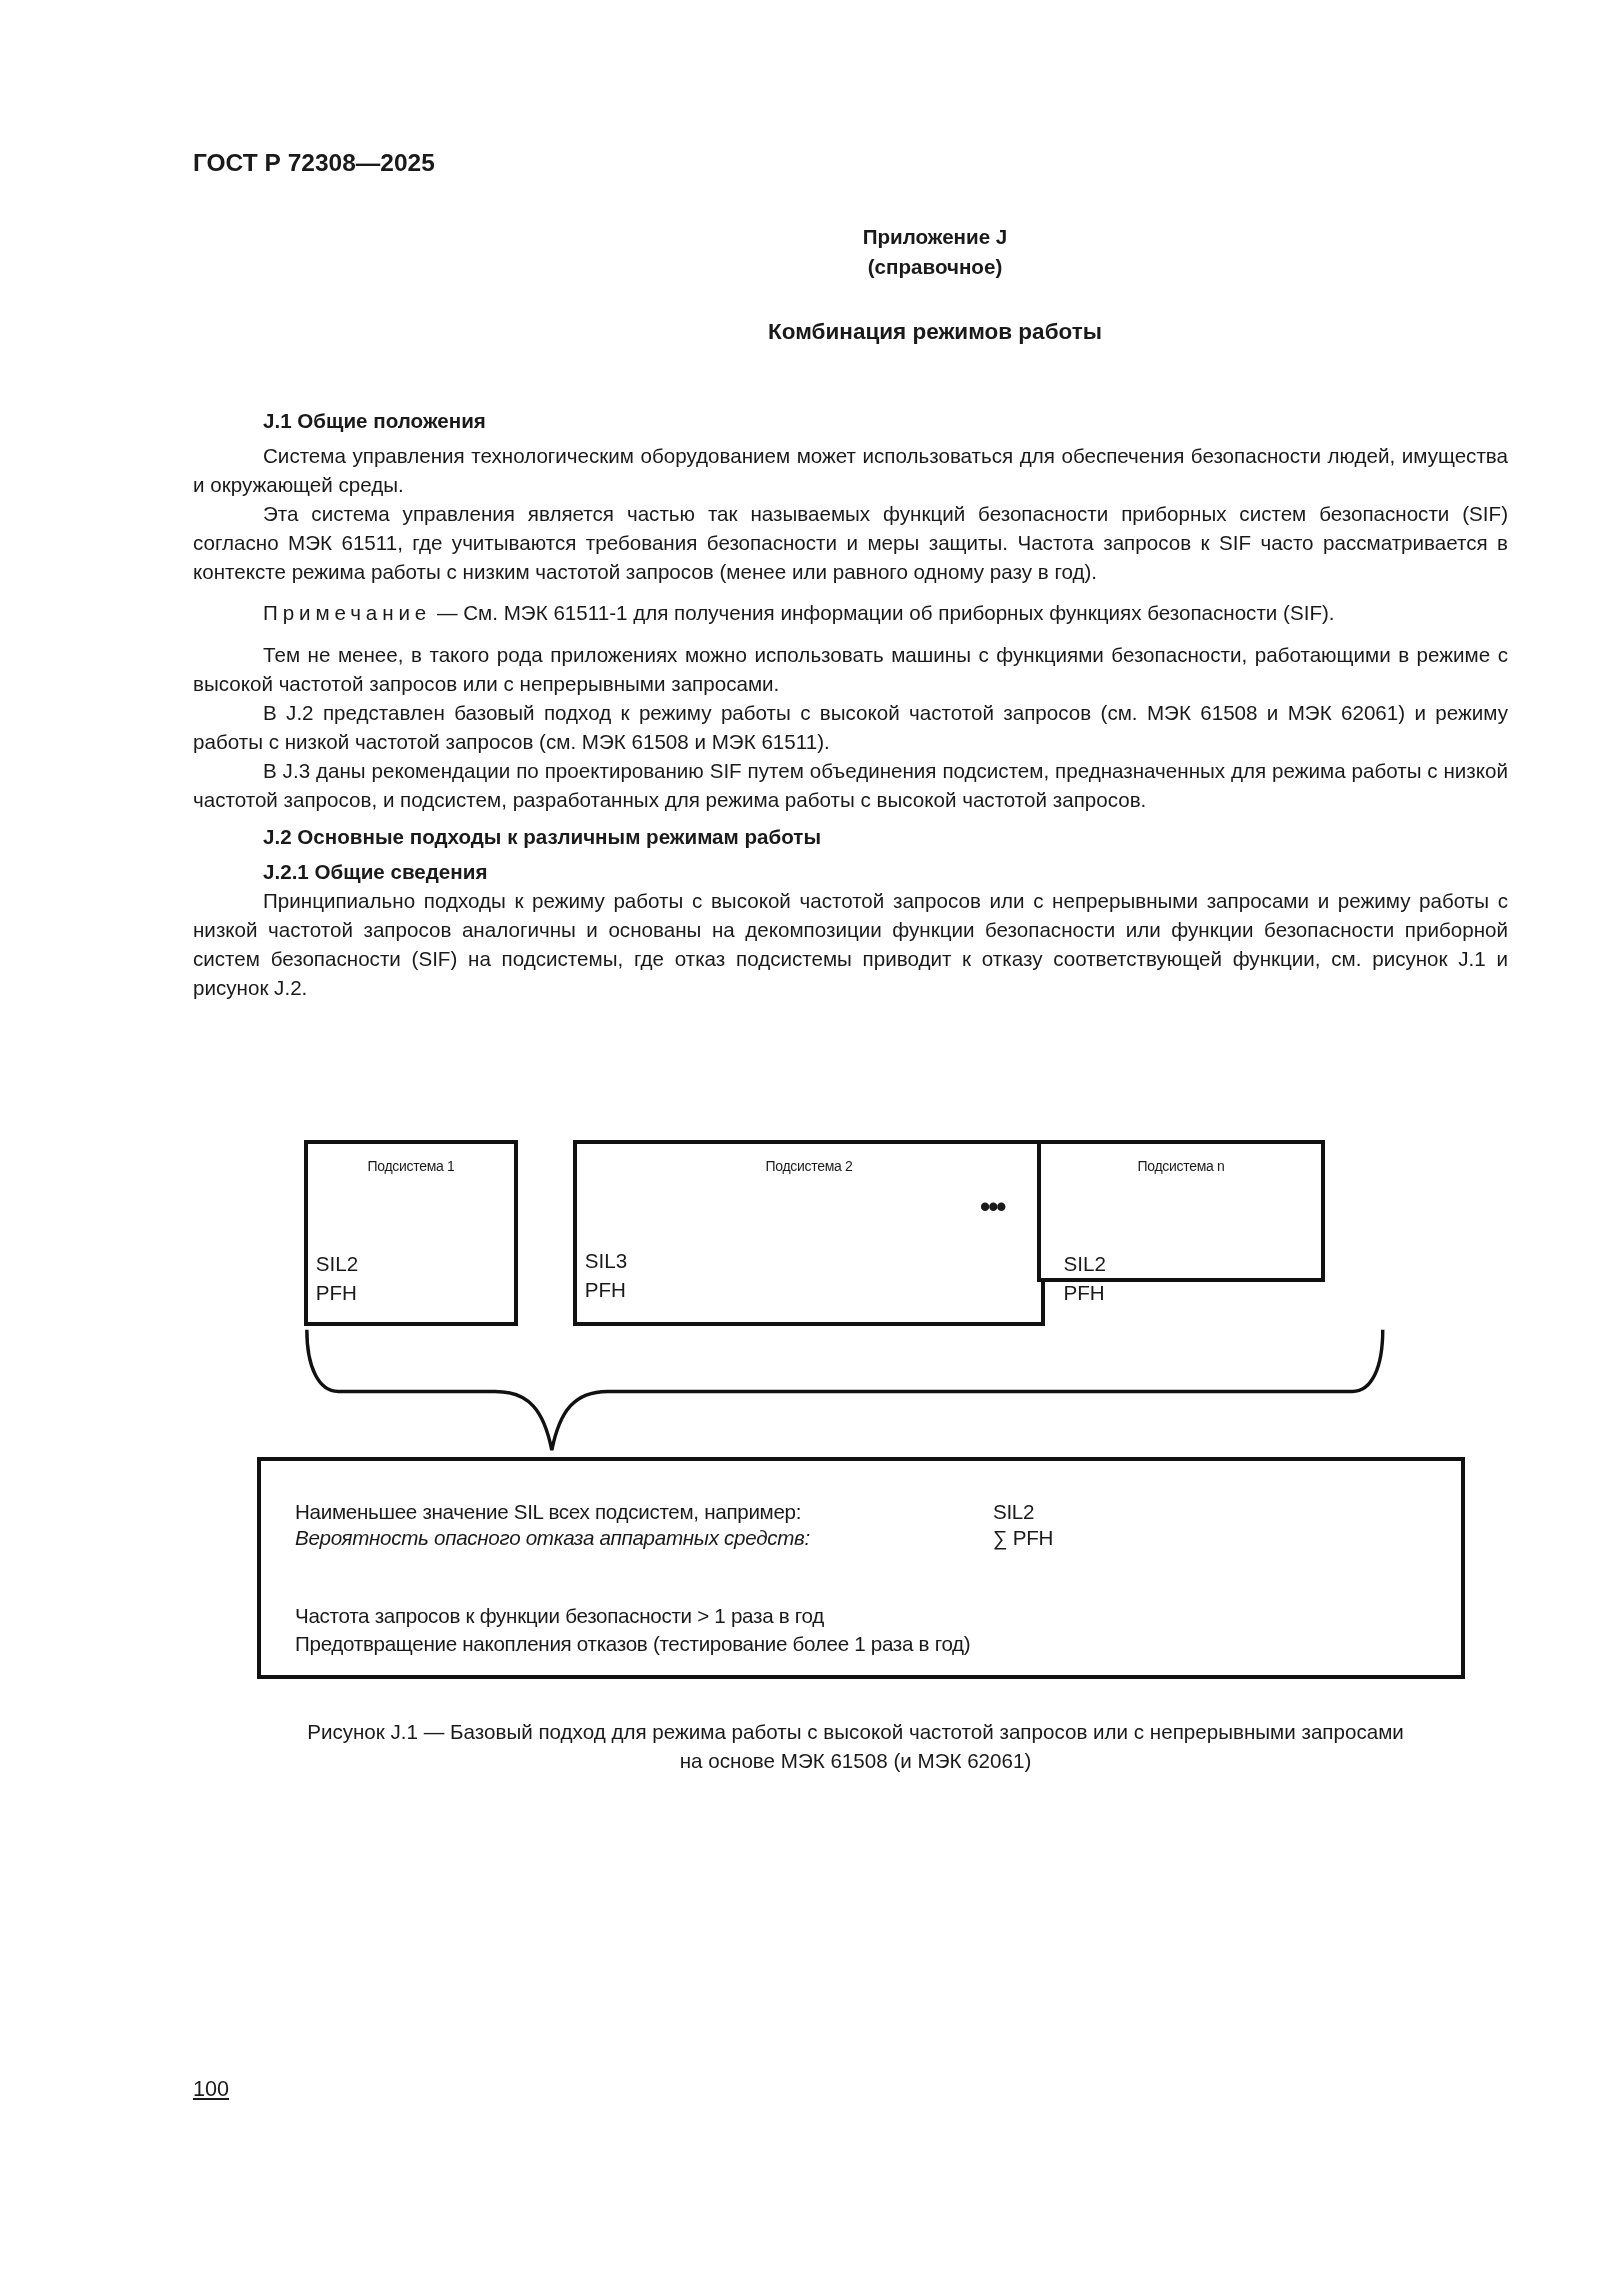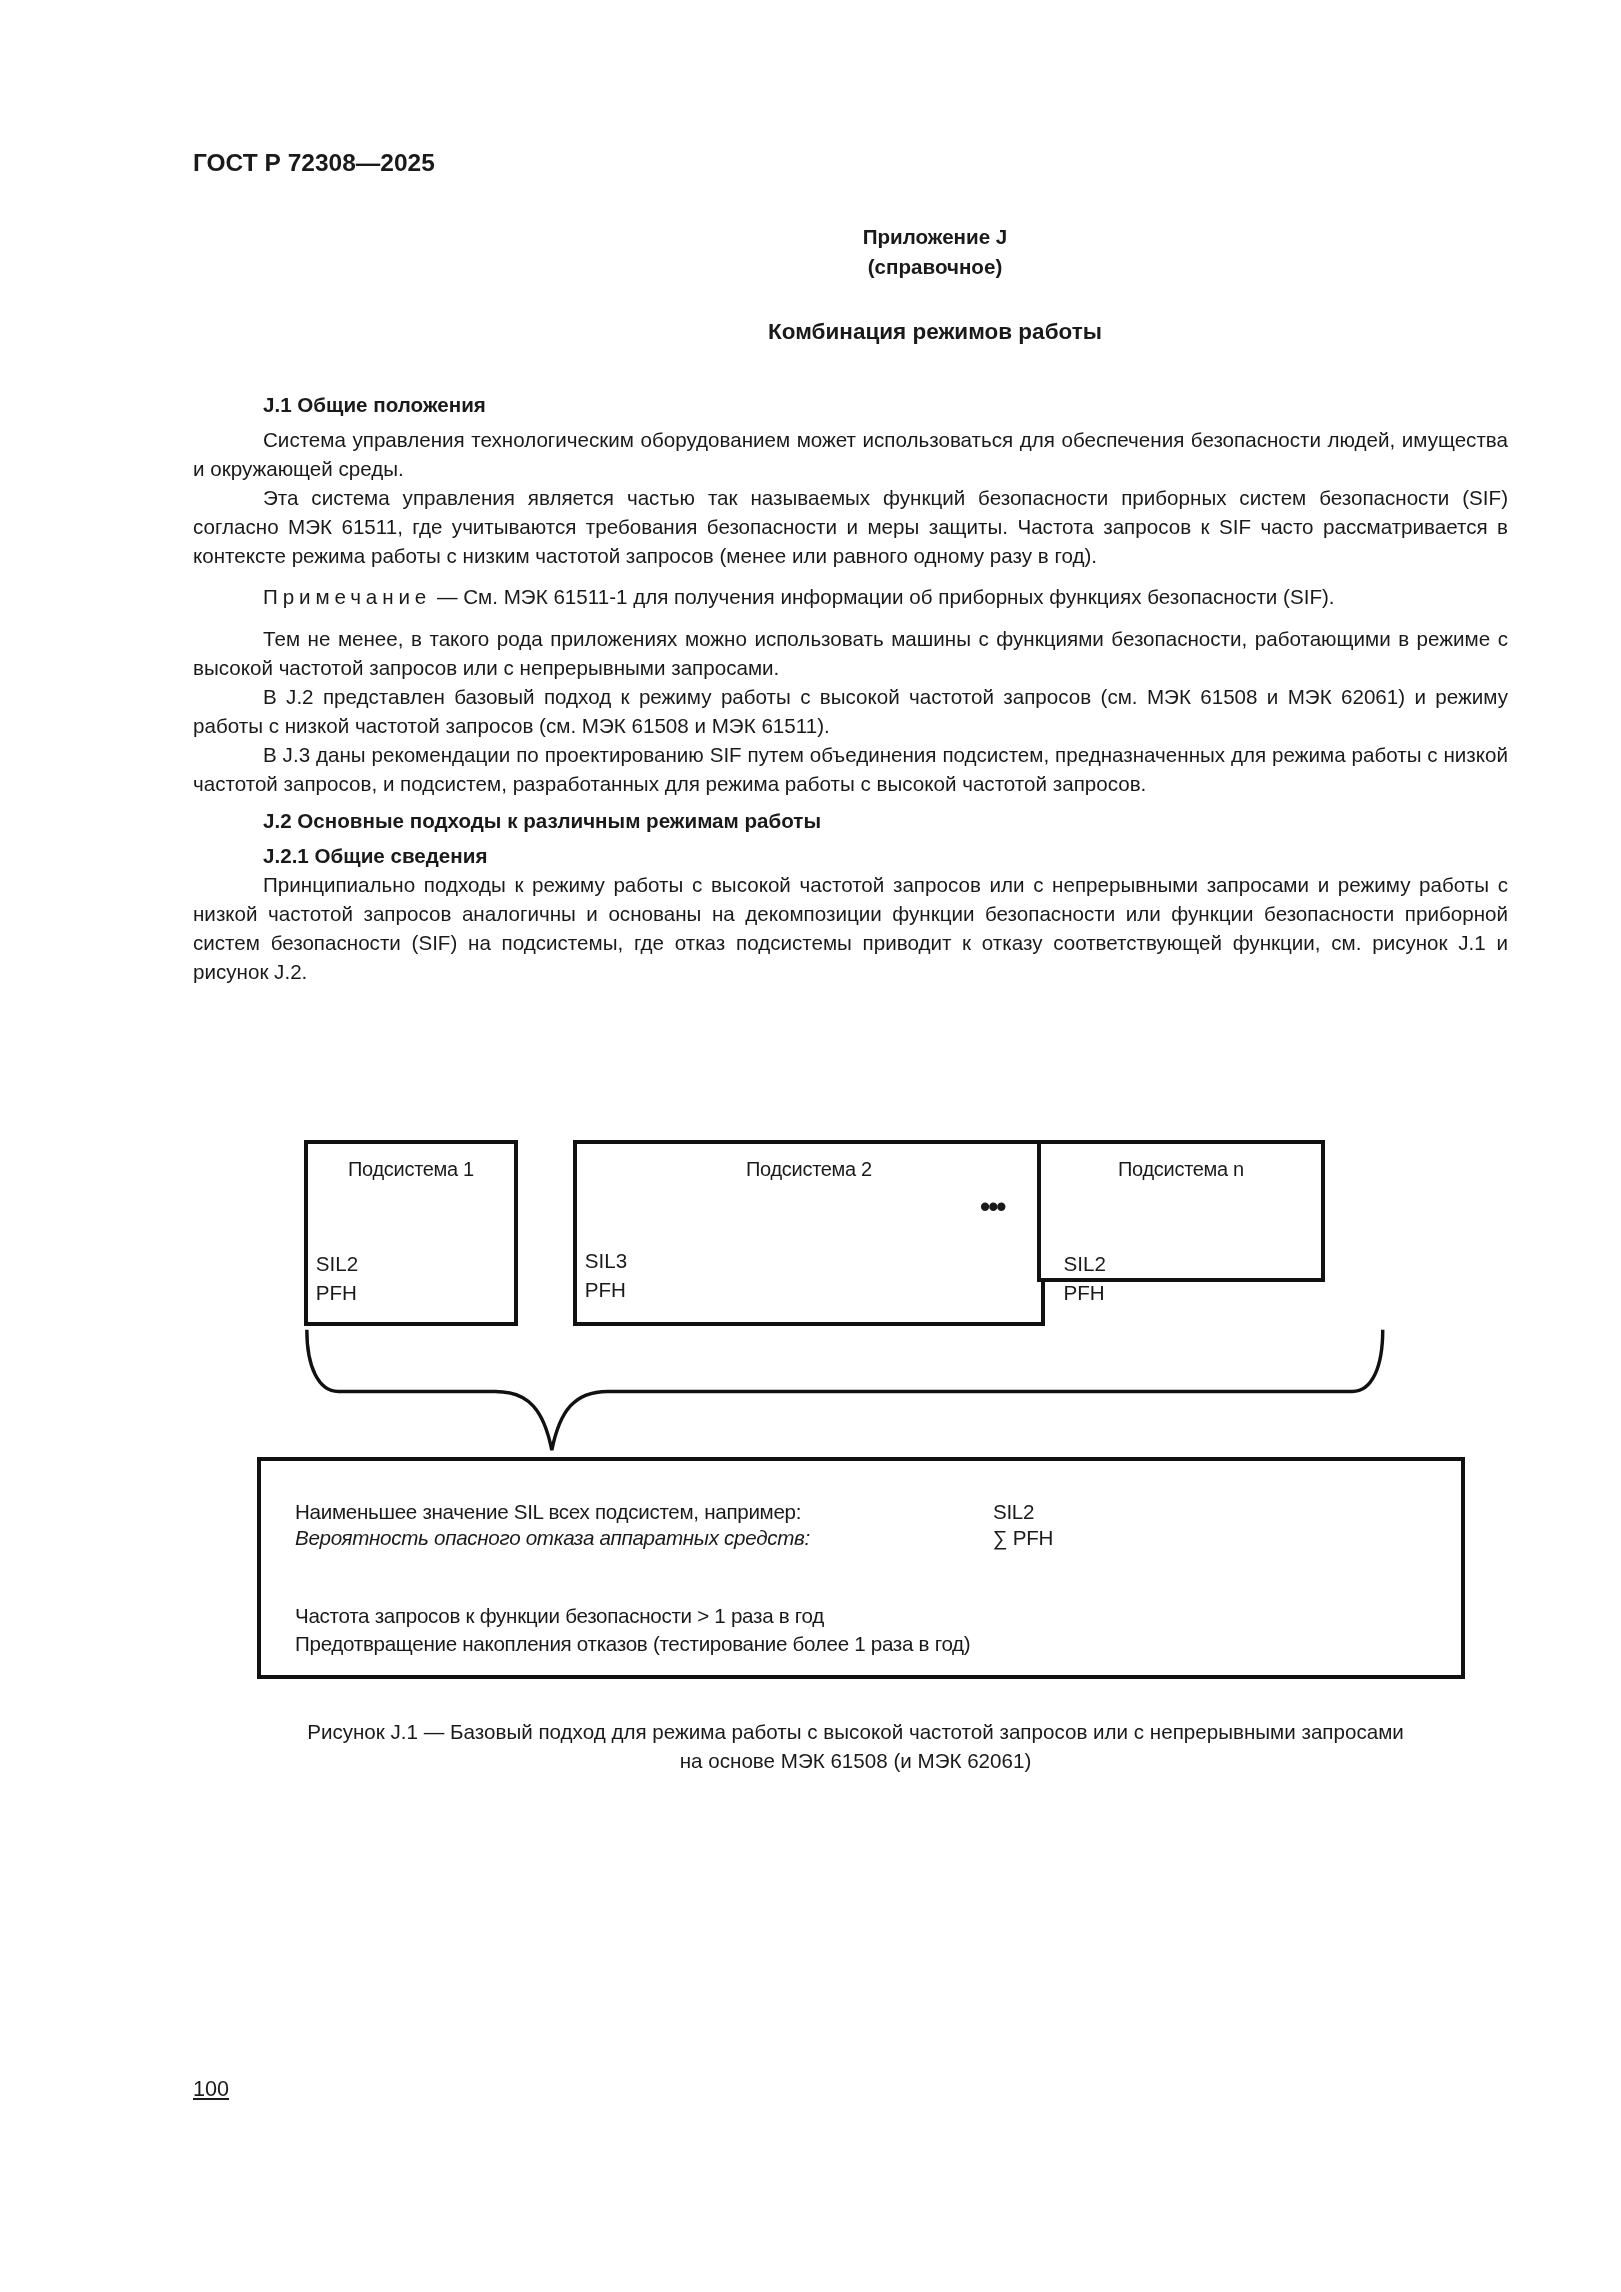--- a/index.html
+++ b/index.html
@@ -4,27 +4,27 @@
 <style>
   html, body { margin: 0; padding: 0; background: #ffffff; }
   body { width: 1621px; height: 2293px; position: relative; overflow: hidden;
          font-family: "Liberation Sans", sans-serif; color: #1a1a1a; }
   .abs { position: absolute; }
   .std-code { left: 193px; top: 149px; font-size: 24.5px; font-weight: bold; text-align: right; }
   .center-head { left: 0; width: 1870px; text-align: center; font-weight: bold; font-size: 20.6px; }
   .annex { top: 225px; }
   .annex2 { top: 255px; }
   .title { top: 319px; font-size: 22.5px; }
-  .text { left: 193px; width: 1315px; font-size: 20.6px; line-height: 29px; text-align: justify; }
+  .text { left: 193px; width: 1315px; font-size: 20.6px; line-height: 29px; text-align: justify; margin-top: 16px; }
   .text p { margin: 0; text-indent: 70px; }
   .head { font-weight: bold; text-indent: 70px; }
   .spaced { letter-spacing: 4.9px; }
   .figure { left: 0; top: 0; width: 1621px; height: 1705px; pointer-events: none; }
   .box { position: absolute; border: 4.9px solid #111; box-sizing: border-box; background: #fff; }
-  .box-title { position: absolute; left: 0; right: 0; top: 13.7px; text-align: center; font-size: 20px; letter-spacing: -0.3px; }
+  .box-title { position: absolute; left: 0; right: 0; top: 13.7px; text-align: center; font-size: 14px; letter-spacing: -0.3px; }
   .box-sil { position: absolute; left: 7.8px; top: 105px; font-size: 20.6px; line-height: 29px; }
   .dots { position: absolute; left: 980px; top: 1191px; font-size: 29px; letter-spacing: -2px; font-weight: bold; }
   .bigbox { position: absolute; left: 257px; top: 1457px; width: 1208px; height: 222px; border: 4.9px solid #111; box-sizing: border-box; font-size: 20.6px; letter-spacing: -0.3px; }
   .bb-line { position: absolute; white-space: nowrap; }
   .caption { left: 0; width: 1711px; text-align: center; font-size: 20.6px; line-height: 29px; top: 1717px; }
   .pagenum { left: 193px; top: 2076px; font-size: 21.6px; text-decoration: underline; }
 </style>
 </head>
 <body>
 

